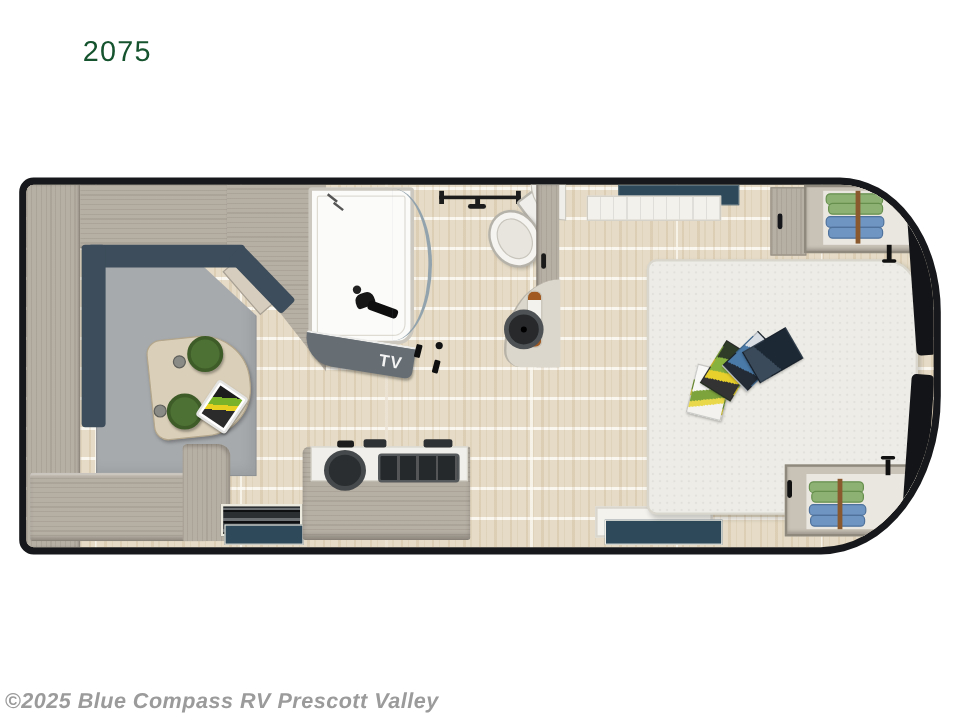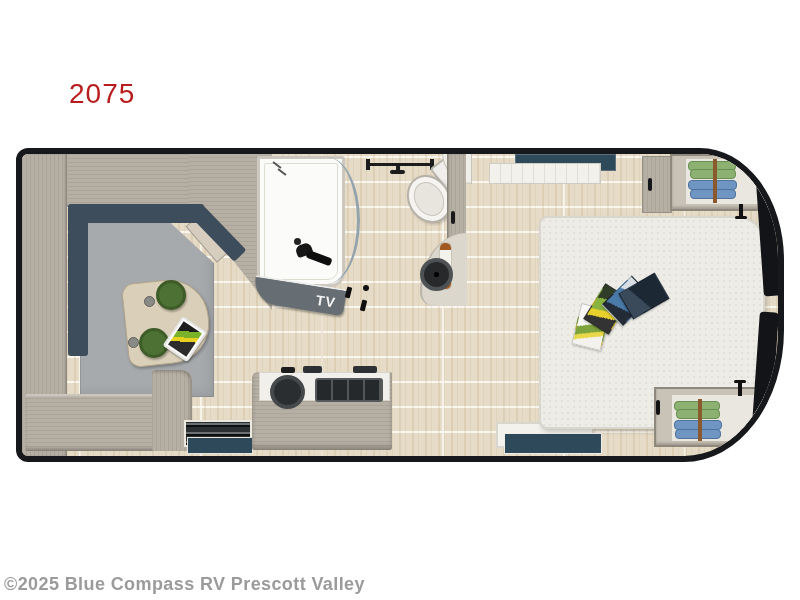--- a/index.html
+++ b/index.html
@@ -3,23 +3,23 @@
 <meta charset="utf-8">
 <style>
   html,body { margin:0; padding:0; }
   .page {
     position:relative; width:800px; height:600px; background:#ffffff;
     font-family:"Liberation Sans", sans-serif; overflow:hidden;
   }
   .abs { position:absolute; }
 
   
-  .model-title { position:absolute; left:69px; top:30px; font-size:28px; color:#b91c1c; letter-spacing:1px;margin-top:48px; }
+  .model-title { position:absolute; left:69px; top:30px; font-size:24px; color:#14532d; letter-spacing:1px; }
   .watermark {
-    position:absolute; left:4px; top:574px; font-size:18px; font-weight:bold; 
+    position:absolute; left:4px; top:574px; font-size:18px; font-weight:bold; font-style:italic;
     color:#9b9b9b; letter-spacing:.4px; text-shadow:0 1px 0 rgba(255,255,255,.8);
   }
 
   
   .fp {
     position:absolute; left:16px; top:148px; width:768px; height:314px; box-sizing:border-box;
     border:6px solid var(--wall-outline,#17181b);
     border-radius:12px 84px 100px 12px / 12px 112px 132px 12px;
     overflow:hidden; background:var(--floor-base,#e5dbc6);
   }

